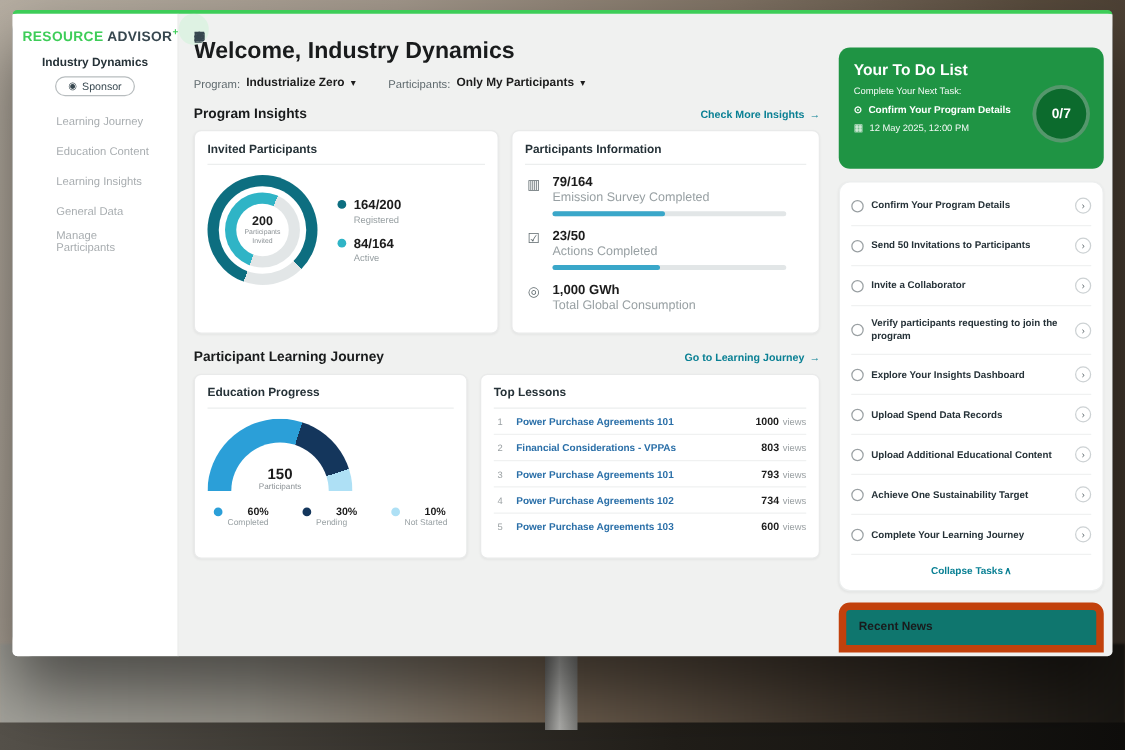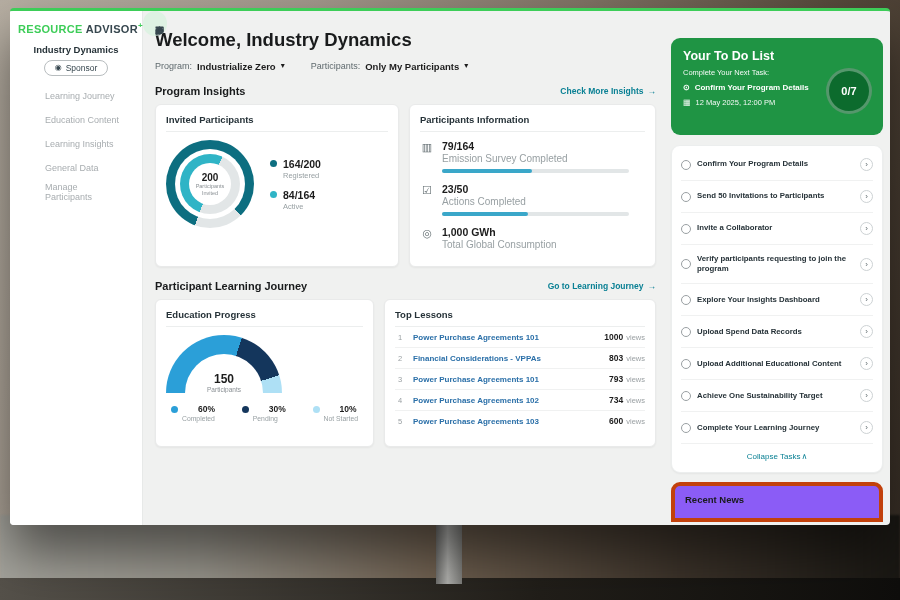--- a/index.html
+++ b/index.html
@@ -27,21 +27,21 @@
   .nav{margin-top:4px}
   .nav-item{display:flex;align-items:center;gap:7px;height:25px;padding:0 8px;border-radius:13px;font-size:9.5px;font-weight:bold;color:#263238;cursor:pointer}
   .nav-item.sub{padding-left:27px;color:#a8adb0;font-weight:normal;height:24px;font-size:9px}
   .nav-item.active{background:#def2e3}
   .nav-icon{width:12px;font-size:10px;color:#37474f;text-align:center;line-height:1}
 
   
   .main{position:absolute;left:133px;right:222px;top:0;bottom:0;padding:14px 12px 0 12px;overflow:hidden}
   .welcome{font-size:18.5px;font-weight:bold;color:#191b1c;margin-top:4px}
   .filters{display:flex;gap:26px;margin-top:10px;align-items:center}
-  .filter{display:flex;gap:5px;cursor:pointer}
+  .filter{display:flex;gap:5px;align-items:center;cursor:pointer}
   .f-label{font-size:9px;color:#5f6a6e}
   .f-value{font-weight:bold;color:#1c1c1c;font-size:9.5px}
   .chev{font-size:8px;color:#1c1c1c}
   .sec-head{display:flex;justify-content:space-between;align-items:center;margin-top:13px}
   .sec-title{font-size:11px;font-weight:bold;color:#191b1c}
   .sec-link{font-size:8.5px;font-weight:bold;color:#0a8094;cursor:pointer;display:flex;gap:4px;align-items:center}
   .row{display:flex;gap:10px;margin-top:7px;align-items:stretch}
   .card{background:#fff;border-radius:6px;border:1px solid #e9eaea;padding:9px 10px;box-shadow:0 1px 2px rgba(0,0,0,.05)}
   .card-title{font-size:9.5px;font-weight:bold;color:#263238;padding-bottom:6px;border-bottom:1px solid #eceeee}
   .card-invited{width:244px;height:163px}
@@ -101,22 +101,22 @@
   .todo-sub{font-size:7.5px;margin-top:5px;opacity:.95}
   .todo-next{display:flex;gap:5px;align-items:center;font-size:8px;font-weight:bold;margin-top:6px;cursor:pointer;max-width:145px}
   .todo-due{display:flex;gap:5px;align-items:center;font-size:7.5px;margin-top:6px;opacity:.95}
   .tn-icon,.due-icon{font-size:8px;line-height:1}
   .todo-ring{position:absolute;right:11px;top:30px;width:46px;height:46px;border-radius:50%;background:#0c6b2d;border:3px solid rgba(255,255,255,.3);display:flex;align-items:center;justify-content:center;font-size:11px;font-weight:bold}
   .tasks-card{background:#fff;border-radius:9px;margin-top:10px;padding:3px 9px;border:1px solid #eceeee;box-shadow:0 1px 2px rgba(0,0,0,.05)}
   .task{display:flex;align-items:center;gap:6px;padding:9px 0;border-bottom:1px solid #f0f1f1;cursor:pointer}
   .task-check{width:10px;height:10px;border:1px solid #9aa0a3;border-radius:50%;flex:none;background:#fff}
   .task-label{flex:1;font-size:7.8px;font-weight:bold;color:#263238;line-height:1.3}
   .task-go{width:13px;height:13px;border:1px solid #cdd2d4;border-radius:50%;font-size:8px;color:#5f6a6e;display:flex;align-items:center;justify-content:center;flex:none}
-  .collapse-link{display:flex;justify-content:center;align-items:center;gap:1px;padding:8px 0;font-size:8px;font-weight:normal;color:#0a8094;cursor:pointer}
-  .news-card{background:#8b5cf6;border-radius:9px 9px 0 0;margin-top:9px;padding:8px 10px;border:4px solid #c2410c;height:40px}
+  .collapse-link{display:flex;justify-content:center;align-items:center;gap:1px;padding:8px 0;font-size:8px;font-weight:bold;color:#0a8094;cursor:pointer}
+  .news-card{background:#0f766e;border-radius:9px 9px 0 0;margin-top:9px;padding:8px 10px;border:6px solid #c2410c;height:40px}
   .news-title{font-size:9.5px;font-weight:bold;color:#191b1c}
 </style>
 </head>
 <body>
 
 <div class="scene">
   <div class="bg-bottom"></div>
   <div class="bg-floor"></div>
 </div>
 <div class="stand"></div>

